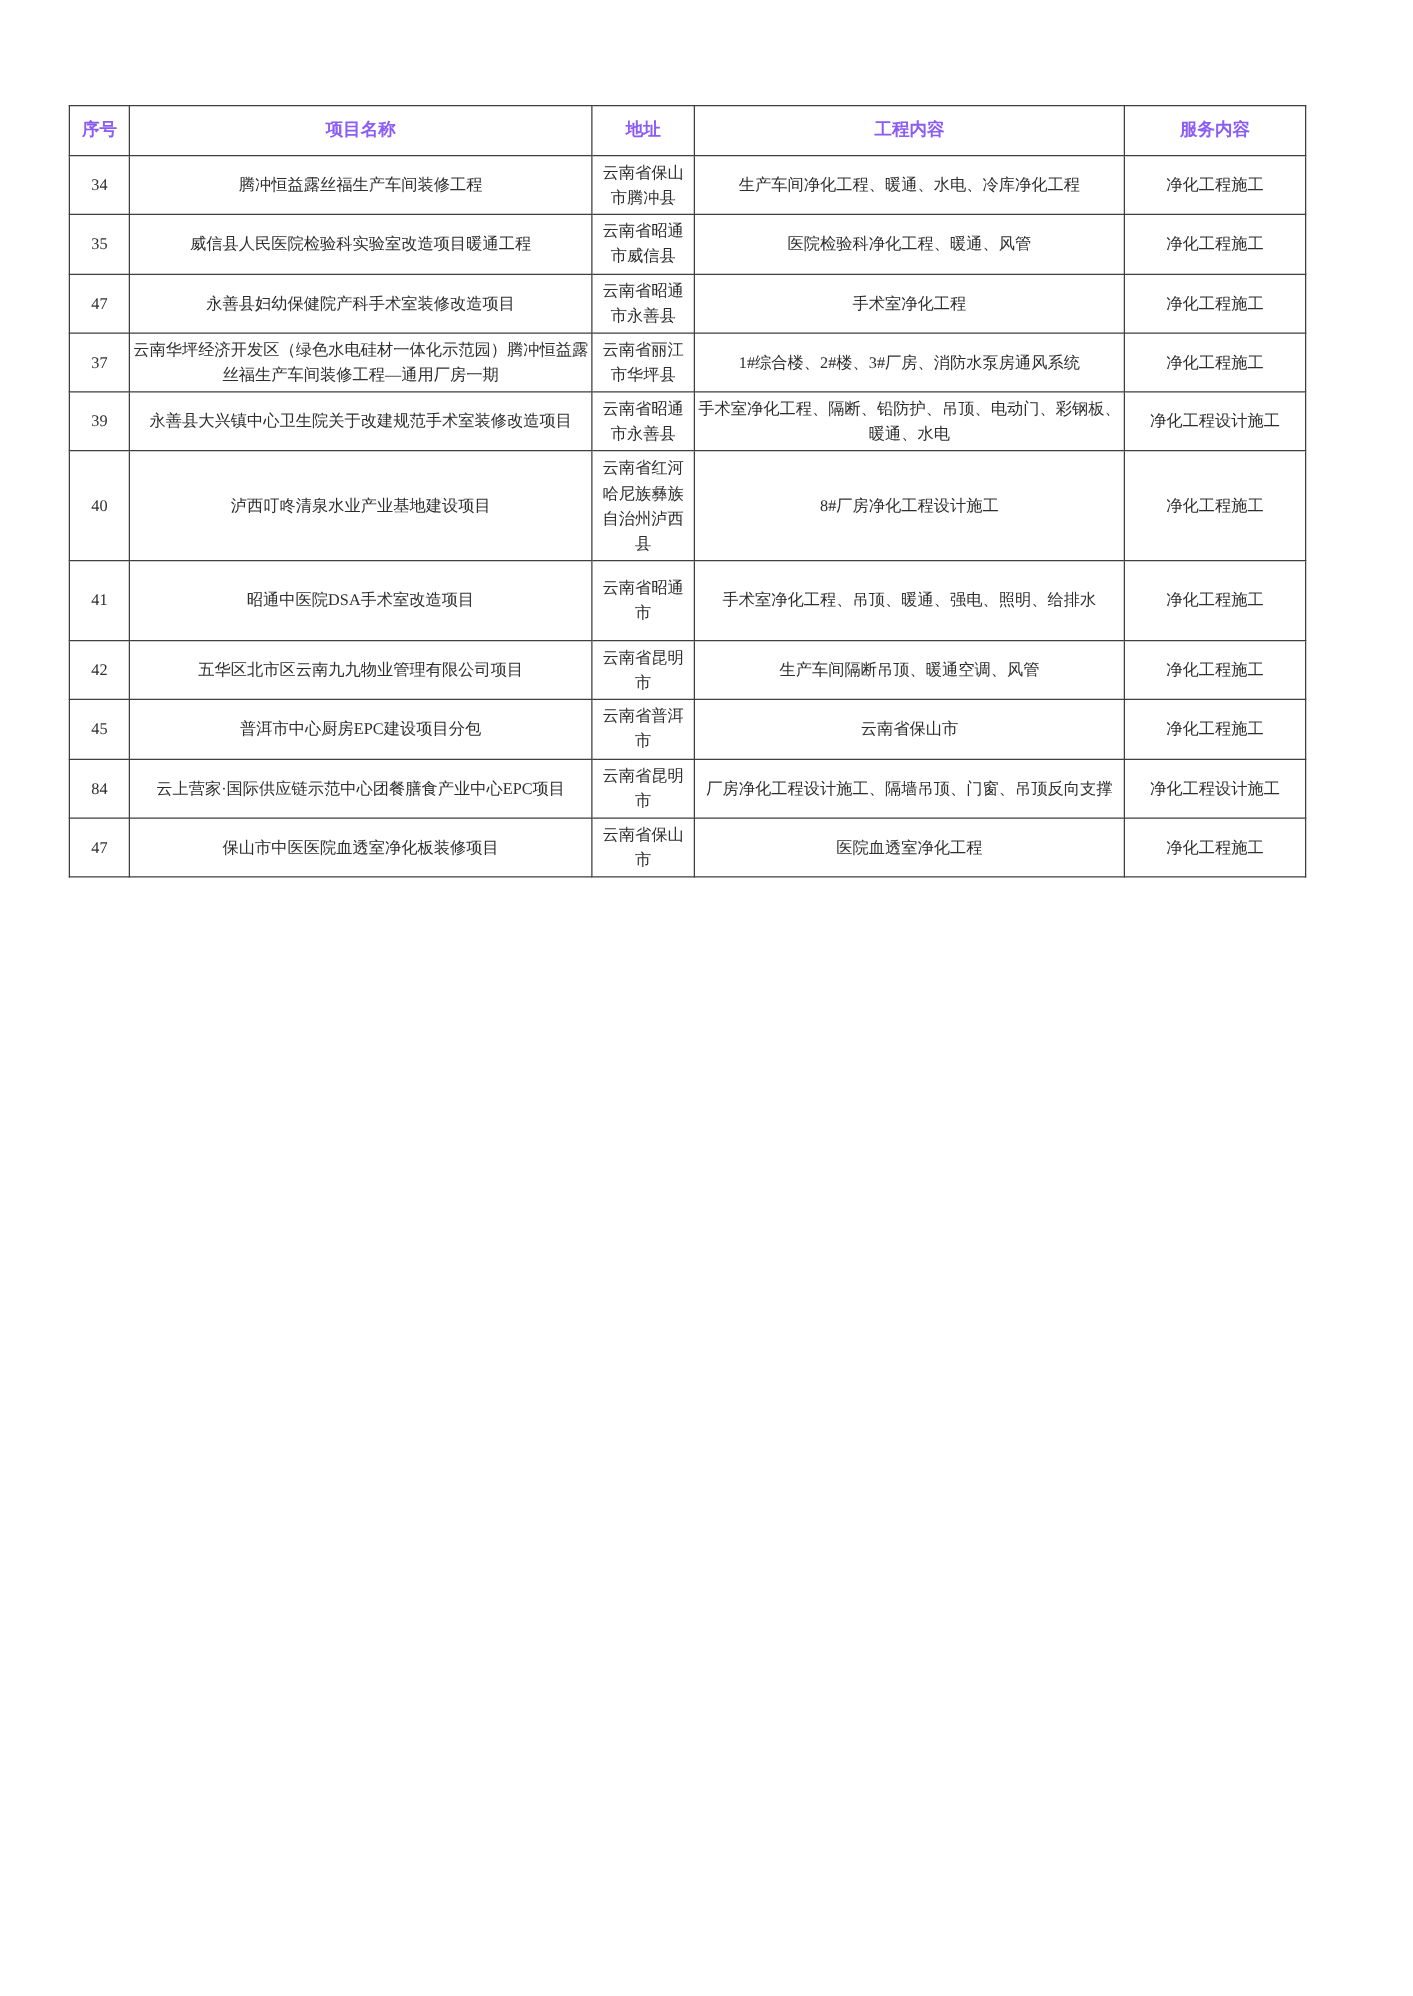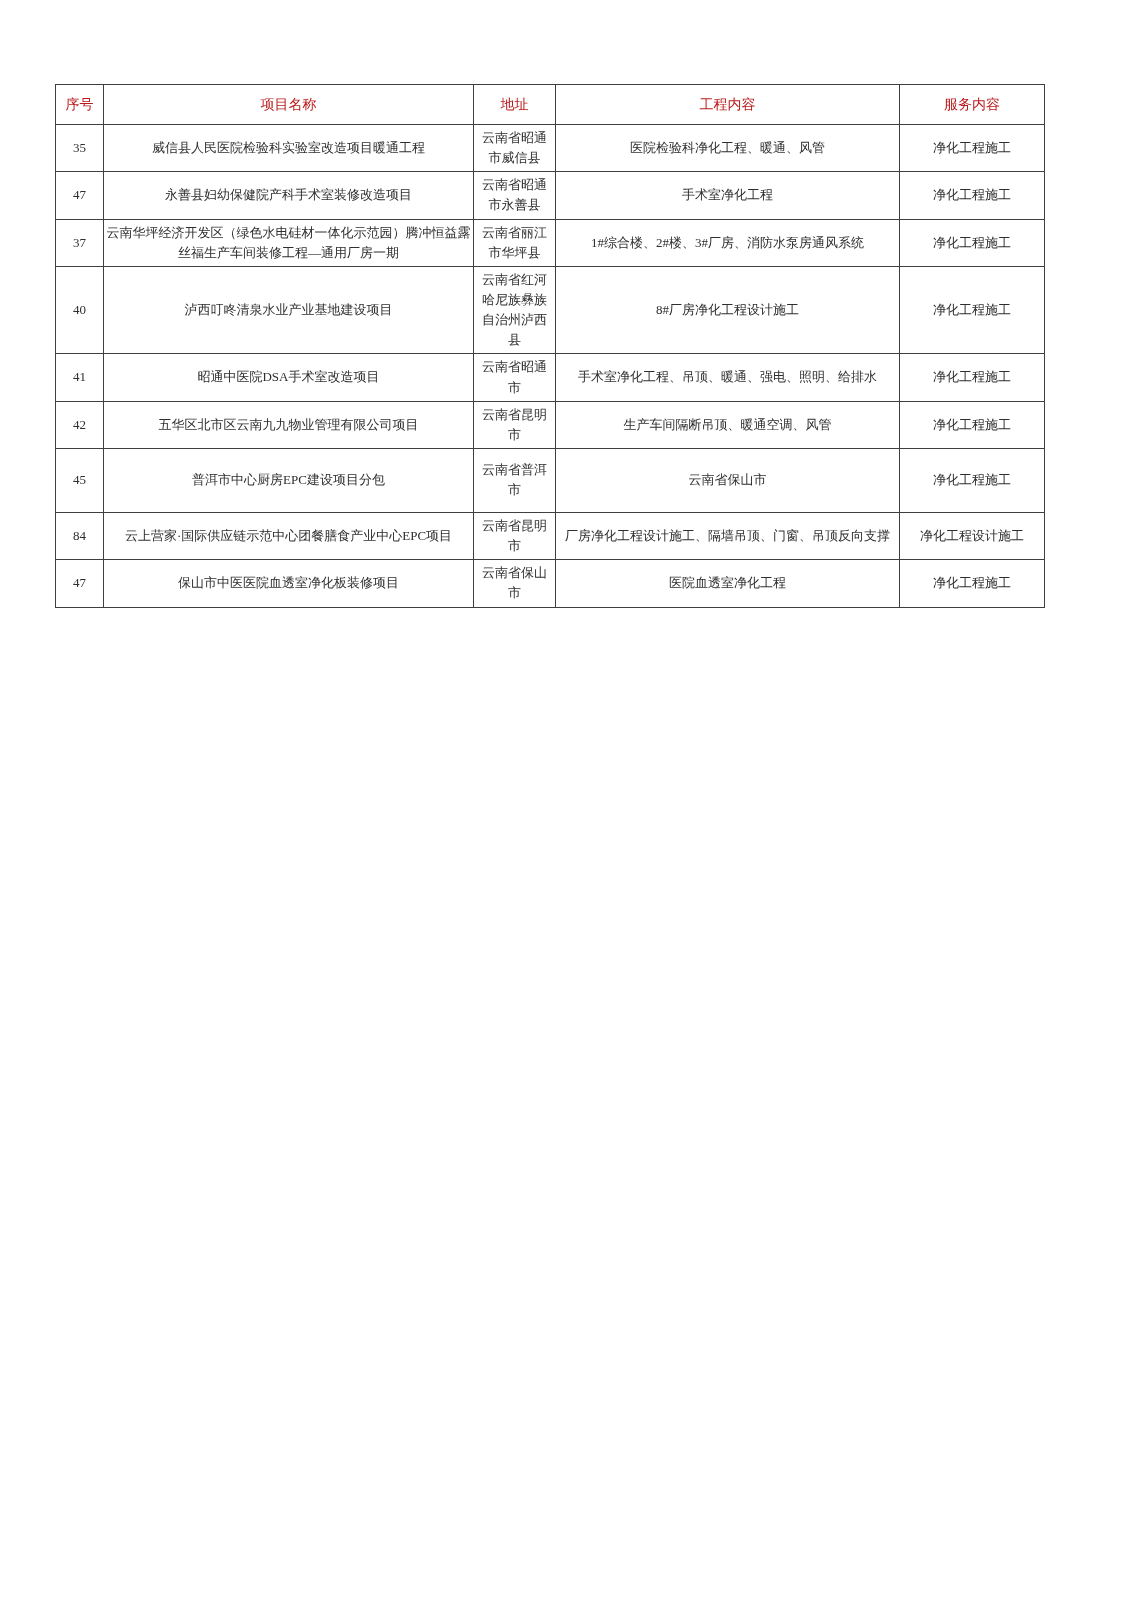--- a/index.html
+++ b/index.html
@@ -28,22 +28,22 @@
     border: 1px solid #3f3f3f;
     text-align: center;
     vertical-align: middle;
     padding: 3px 2px;
     font-size: 13px;
     line-height: 1.55;
     word-break: break-all;
   }
   .projects thead th {
     font-size: 14px;
-    font-weight: normal;
-    color: #b91c1c;
+    font-weight: bold;
+    color: #8b5cf6;
     height: 33px;
   }
   .projects tbody tr {
     height: 40px;
   }
   
   .projects tbody tr:nth-child(7) {
     height: 64px;
   }
 </style>
@@ -63,39 +63,53 @@
       <tr>
         <th>序号</th>
         <th>项目名称</th>
         <th>地址</th>
         <th>工程内容</th>
         <th>服务内容</th>
       </tr>
     </thead>
     <tbody>
         <tr>
+          <td>34</td>
+          <td>腾冲恒益露丝福生产车间装修工程</td>
+          <td>云南省保山市腾冲县</td>
+          <td>生产车间净化工程、暖通、水电、冷库净化工程</td>
+          <td>净化工程施工</td>
+        </tr>
+        <tr>
           <td>35</td>
           <td>威信县人民医院检验科实验室改造项目暖通工程</td>
           <td>云南省昭通市威信县</td>
           <td>医院检验科净化工程、暖通、风管</td>
           <td>净化工程施工</td>
         </tr>
         <tr>
           <td>47</td>
           <td>永善县妇幼保健院产科手术室装修改造项目</td>
           <td>云南省昭通市永善县</td>
           <td>手术室净化工程</td>
           <td>净化工程施工</td>
         </tr>
         <tr>
           <td>37</td>
           <td>云南华坪经济开发区（绿色水电硅材一体化示范园）腾冲恒益露丝福生产车间装修工程—通用厂房一期</td>
           <td>云南省丽江市华坪县</td>
           <td>1#综合楼、2#楼、3#厂房、消防水泵房通风系统</td>
           <td>净化工程施工</td>
+        </tr>
+        <tr>
+          <td>39</td>
+          <td>永善县大兴镇中心卫生院关于改建规范手术室装修改造项目</td>
+          <td>云南省昭通市永善县</td>
+          <td>手术室净化工程、隔断、铅防护、吊顶、电动门、彩钢板、暖通、水电</td>
+          <td>净化工程设计施工</td>
         </tr>
         <tr>
           <td>40</td>
           <td>泸西叮咚清泉水业产业基地建设项目</td>
           <td>云南省红河哈尼族彝族自治州泸西县</td>
           <td>8#厂房净化工程设计施工</td>
           <td>净化工程施工</td>
         </tr>
         <tr>
           <td>41</td>

